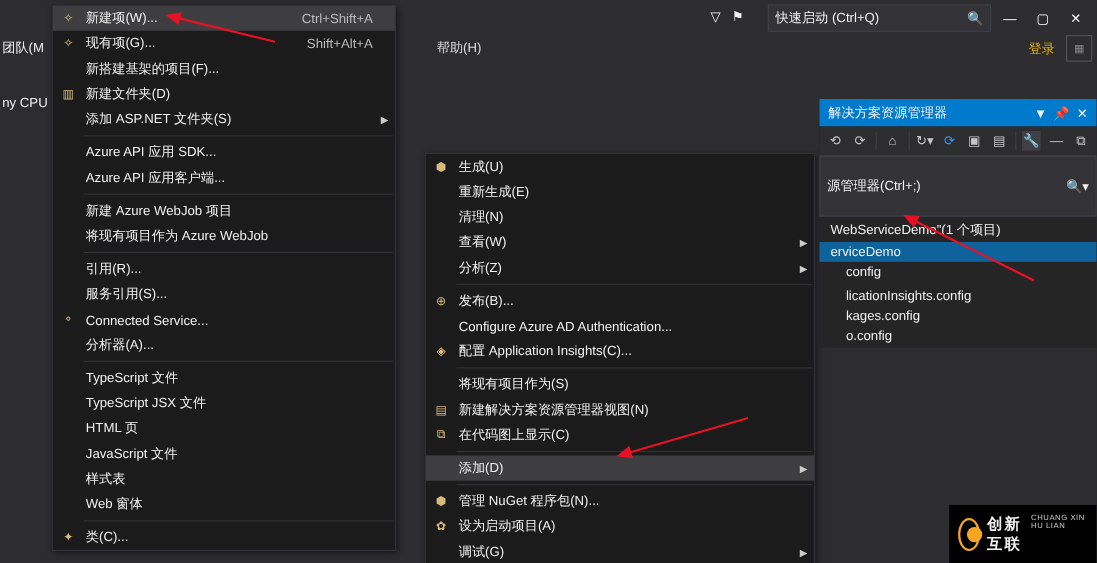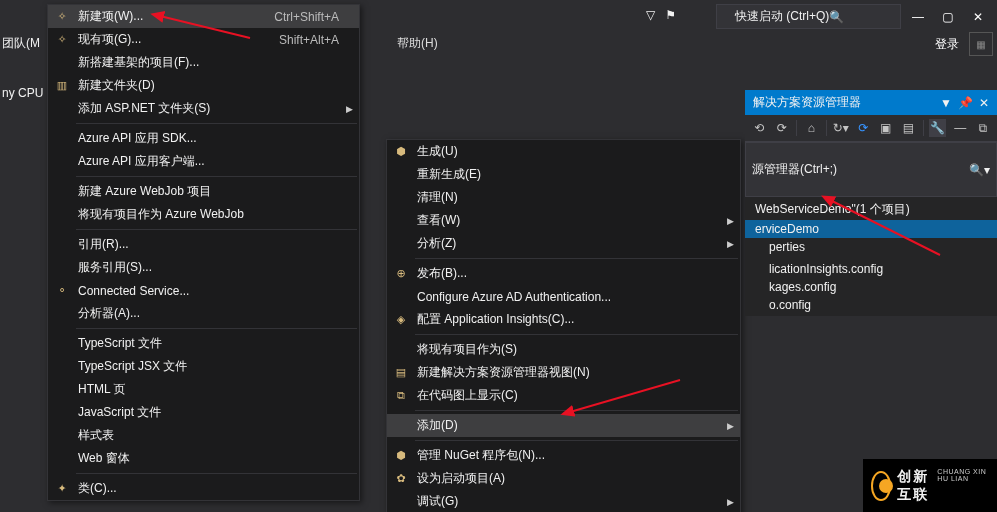--- a/index.html
+++ b/index.html
@@ -1,19 +1,19 @@
 <!DOCTYPE html>
 <html><head>
 <meta charset="utf-8">
 <style>
 * { margin:0; padding:0; box-sizing:border-box; font-family:"Microsoft YaHei","Segoe UI",sans-serif; font-size:12px; color:#f1f1f1; }
 body { background:#2d2d30; width:997px; height:512px; overflow:hidden; position:relative; }
 .topbar { position:absolute; top:0; left:0; right:0; height:30px; background:#2d2d30; display:flex; align-items:center; }
 .topbar-right { position:absolute; right:6px; top:4px; display:flex; align-items:center; gap:4px; }
-.search-box { background:#333337; border:1px solid #3f3f46; padding:3px 18px; width:185px; color:#aaa; display:flex; align-items:center; }
+.search-box { background:#333337; border:1px solid #3f3f46; padding:3px 6px; width:203px; color:#aaa; display:flex; justify-content:space-between; align-items:center; }
 .winbtn { width:26px; height:20px; display:flex; align-items:center; justify-content:center; color:#fff; }
 .help-label { position:absolute; left:397px; top:35px; color:#ddd; }
 .left-labels { position:absolute; left:2px; top:35px; display:flex; flex-direction:column; gap:22px; color:#ddd; }
 .cascade1 { position:absolute; top:4px; left:47px; width:313px; background:#1b1b1c; border:1px solid #333337; box-shadow:2px 2px 6px rgba(0,0,0,.5); }
 .cascade2 { position:absolute; top:139px; left:386px; width:355px; background:#1b1b1c; border:1px solid #333337; box-shadow:2px 2px 6px rgba(0,0,0,.5); }
 .menu-item { display:flex; align-items:center; height:23px; padding:0 20px 0 30px; position:relative; }
 .menu-item:hover, .menu-item.hl { background:#3e3e40; }
 .menu-sep { height:1px; background:#333337; margin:3px 2px 3px 28px; }
 .menu-icon { position:absolute; left:6px; top:3px; width:16px; height:16px; display:flex; align-items:center; justify-content:center; font-size:11px; color:#d7ba7d; }
 .menu-shortcut { margin-left:auto; color:#bbb; }
@@ -23,21 +23,21 @@
 .sol-title-icons { display:flex; gap:6px; font-size:10px; }
 .sol-toolbar { background:#2d2d30; padding:4px 6px; display:flex; gap:6px; align-items:center; border-bottom:1px solid #3f3f46; }
 .sol-toolbar .ico { width:18px; height:18px; display:flex; align-items:center; justify-content:center; color:#c5c5c5; font-size:12px; }
 .sol-toolbar .sep { width:1px; height:16px; background:#3f3f46; }
 .sol-search { background:#333337; border:1px solid #3f3f46; padding:18px 6px; color:#aaa; display:flex; justify-content:space-between; align-items:center; margin:0; }
 .sol-tree { padding:2px 0; }
 .tree-row { display:flex; align-items:center; padding:2px 6px; gap:4px; }
 .tree-row.sel { background:#0e639c; }
 .tree-indent { display:inline-block; }
 .filter-icons { position:absolute; top:8px; left:646px; display:flex; gap:10px; color:#999; }
-.login { position:absolute; right:38px; top:36px; color:#ffffff; }
+.login { position:absolute; right:38px; top:36px; color:#eab308; }
 .avatar { position:absolute; right:4px; top:32px; width:24px; height:24px; border:1px solid #555; display:flex; align-items:center; justify-content:center; font-size:10px; color:#888; }
 .brand { position:absolute; right:0; bottom:0; width:134px; height:53px; background:#000; display:flex; align-items:center; gap:6px; padding:0 8px; }
 .brand-logo { width:30px; height:30px; border:2px solid #f5a623; border-radius:50%; position:relative; }
 .brand-logo::after { content:""; position:absolute; width:14px; height:14px; background:#f5a623; border-radius:50%; top:6px; left:6px; }
 .brand-text { display:flex; flex-direction:row; }
 .brand-text .cn { font-size:14px; font-weight:bold; letter-spacing:2px; }
 .brand-text .py { font-size:7px; color:#ccc; letter-spacing:0.5px; }
 svg.arrow { position:absolute; pointer-events:none; }
 .wrench-btn { background:#3f3f46; width:20px; height:18px; display:flex; align-items:center; justify-content:center; }
 </style>
@@ -238,21 +238,21 @@
       <div class="tree-row">
         <span class="tree-indent" style="width: 0px;"></span>
         <span>WebServiceDemo"(1 个项目)</span>
       </div>
       <div class="tree-row sel">
         <span class="tree-indent" style="width: 0px;"></span>
         <span>erviceDemo</span>
       </div>
       <div class="tree-row">
         <span class="tree-indent" style="width: 14px;"></span>
-        <span>perties</span>
+        <span>config</span>
       </div>
       <div class="tree-row">
         <span class="tree-indent" style="width: 14px;"></span>
         <span></span>
       </div>
       <div class="tree-row">
         <span class="tree-indent" style="width: 14px;"></span>
         <span>licationInsights.config</span>
       </div>
       <div class="tree-row">

